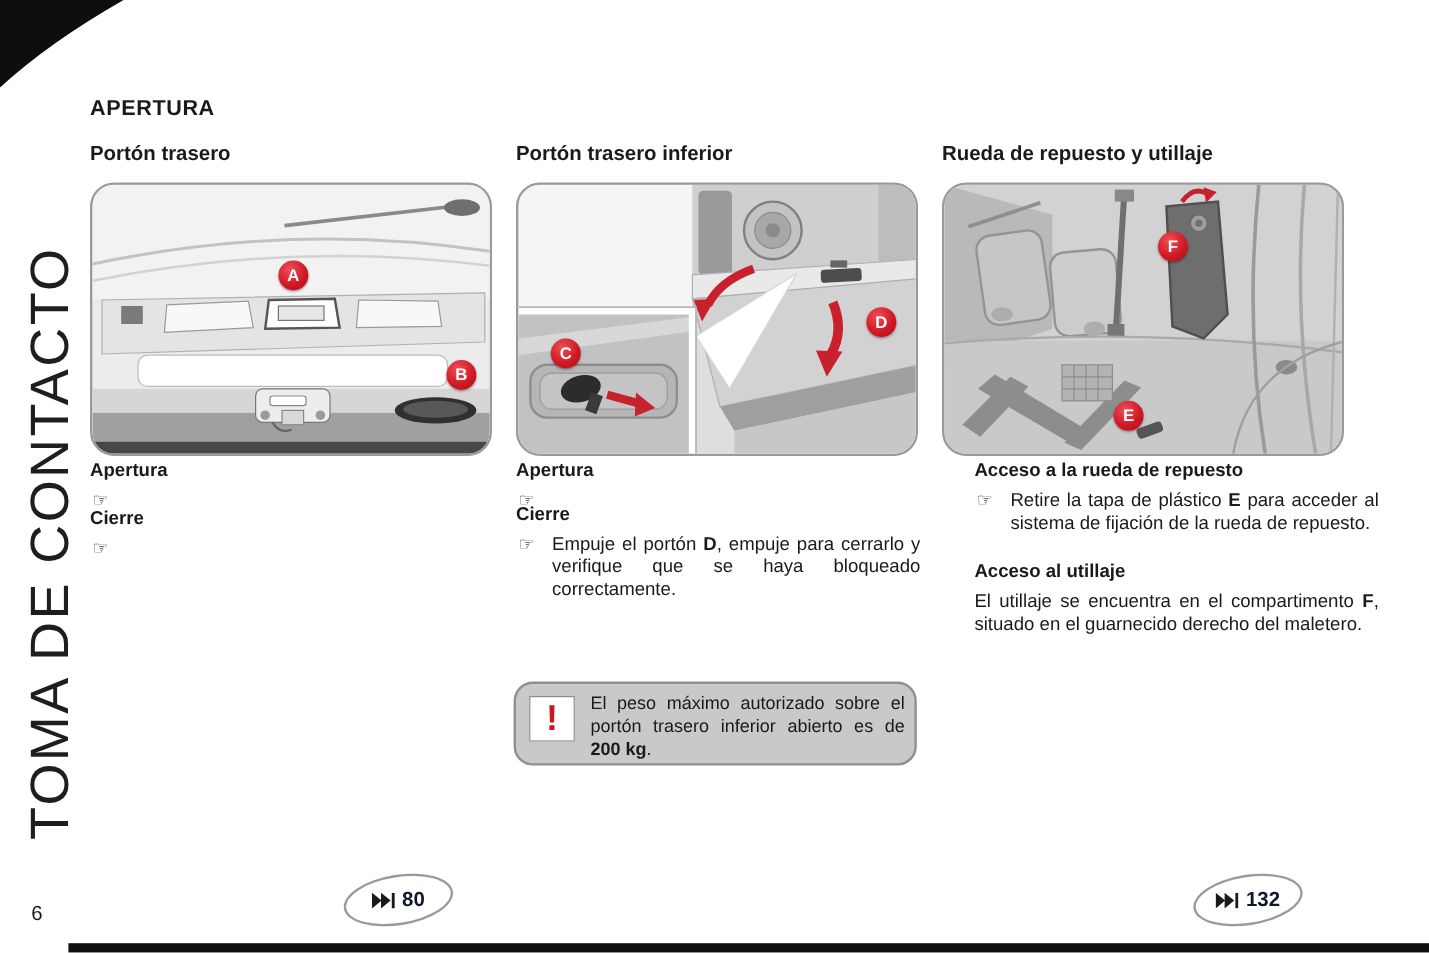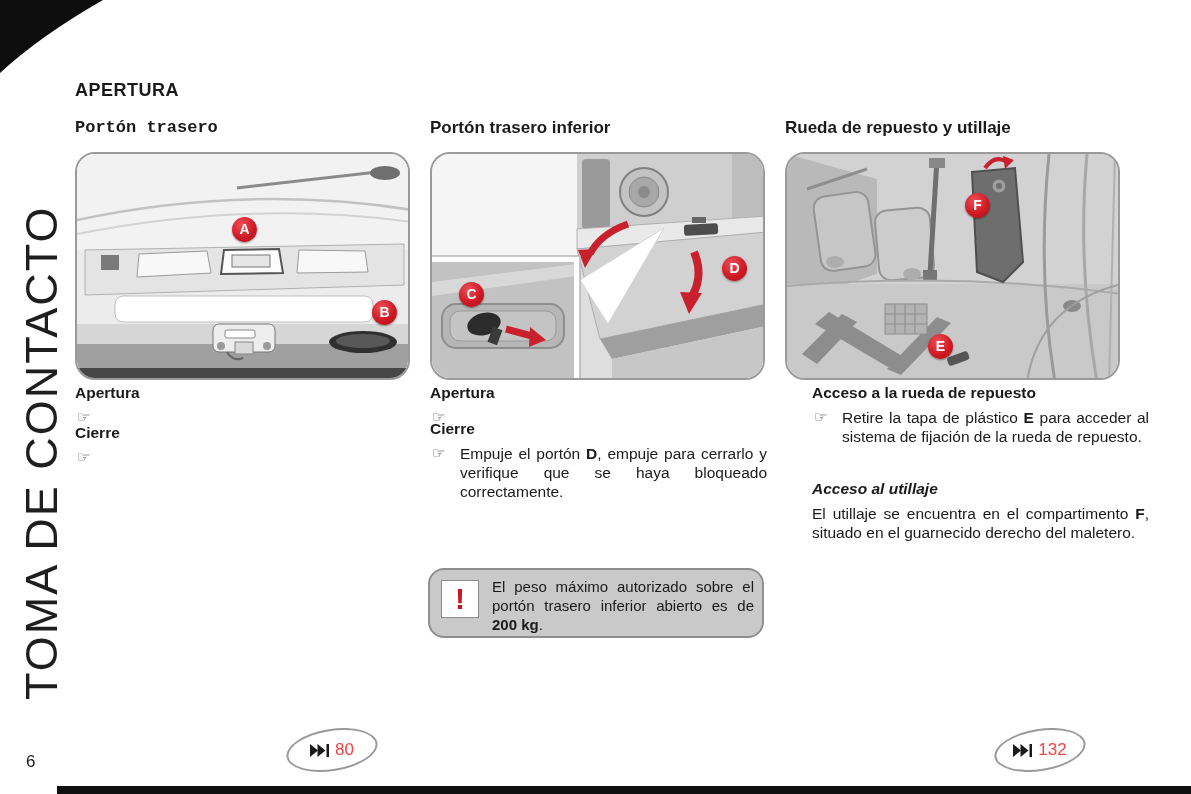--- a/index.html
+++ b/index.html
@@ -48,39 +48,39 @@
   }
   .warning-icon {
     position:absolute; left:11px; top:10px; width:38px; height:38px; background:#ffffff;
     border:1px solid #8d8d8d; color:#cc1622; font-weight:bold; font-size:30px; line-height:36px; text-align:center;
   }
   .warning-text { position:absolute; left:62px; top:7px; width:262px; font-size:15px; line-height:19px; text-align:justify; }
 
   .page-ref { position:absolute; top:729px; width:92px; height:42px; }
   .page-ref .oval { position:absolute; left:0; top:0; width:92px; height:42px; border:2px solid #9a9a9a; border-radius:50%; background:#fff; transform:rotate(-9deg); }
   .page-ref .content { position:absolute; left:0; top:0; width:92px; height:42px; display:flex; align-items:center; justify-content:center; gap:6px; }
-  .page-ref .num { font-size:17px; font-weight:normal; color:#ef4444; }
+  .page-ref .num { font-size:17px; font-weight:bold; color:#0f172a; }
 
   .page-number { position:absolute; left:26px; top:752px; font-size:17px; }
 </style>
 </head>
 <body>
 
 <div id="page">
 
   <svg class="corner-accent" viewBox="0 0 110 80">
     <path d="M0,0 L103,0 Q40,36 0,73 Z" fill="#0e0e0e"></path>
   </svg>
   <div class="bottom-bar"></div>
 
   <div class="chapter-title">TOMA DE CONTACTO</div>
 
   <div class="section-title">APERTURA</div>
 
-  <div class="col-title" style="left:75px;font-family:Liberation Mono, monospace;">Portón trasero</div>
+  <div class="col-title" style="left:75px;">Portón trasero</div>
   <div class="col-title" style="left:430px;">Portón trasero inferior</div>
   <div class="col-title" style="left:785px;">Rueda de repuesto y utillaje</div>
 
   <div class="figure" style="left:75px;">
     <svg width="335" height="228" viewBox="0 0 335 228">
       <rect width="335" height="228" fill="#ececec"></rect>
       <rect width="335" height="95" fill="#f2f2f2"></rect>
       <path d="M160,34 L318,16" stroke="#8a8a8a" stroke-width="3" fill="none"></path>
       <ellipse cx="308" cy="19" rx="15" ry="7" fill="#6f6f6f"></ellipse>
       <path d="M0,66 Q170,30 335,56" stroke="#c2c2c2" stroke-width="2.5" fill="none"></path>
@@ -206,21 +206,21 @@
     <div class="warning-icon">!</div>
     <div class="warning-text"><span>El peso máximo autorizado sobre el portón trasero inferior abierto es de </span><b>200 kg</b><span>.</span></div>
   </div>
 
   <div class="textcol" style="left:812px;">
     <h4>Acceso a la rueda de repuesto</h4>
     <div class="para">
       <span class="hand">☞</span>
       <span><span>Retire la tapa de plástico </span><b>E</b><span> para acceder al sistema de fijación de la rueda de repuesto.</span></span>
     </div>
-    <h4 style="margin-top:34px;font-style:italic;">Acceso al utillaje</h4>
+    <h4 style="margin-top:22px;">Acceso al utillaje</h4>
     <div class="para nobullet">
       <span><span>El utillaje se encuentra en el compartimento </span><b>F</b><span>, situado en el guarnecido derecho del maletero.</span></span>
     </div>
   </div>
 
   <div class="page-ref" style="left:286px;">
     <div class="oval"></div>
     <div class="content">
       <svg width="19" height="13" viewBox="0 0 19 13">
         <polygon points="0,0 8,6.5 0,13" fill="#1a1a1a"></polygon>

